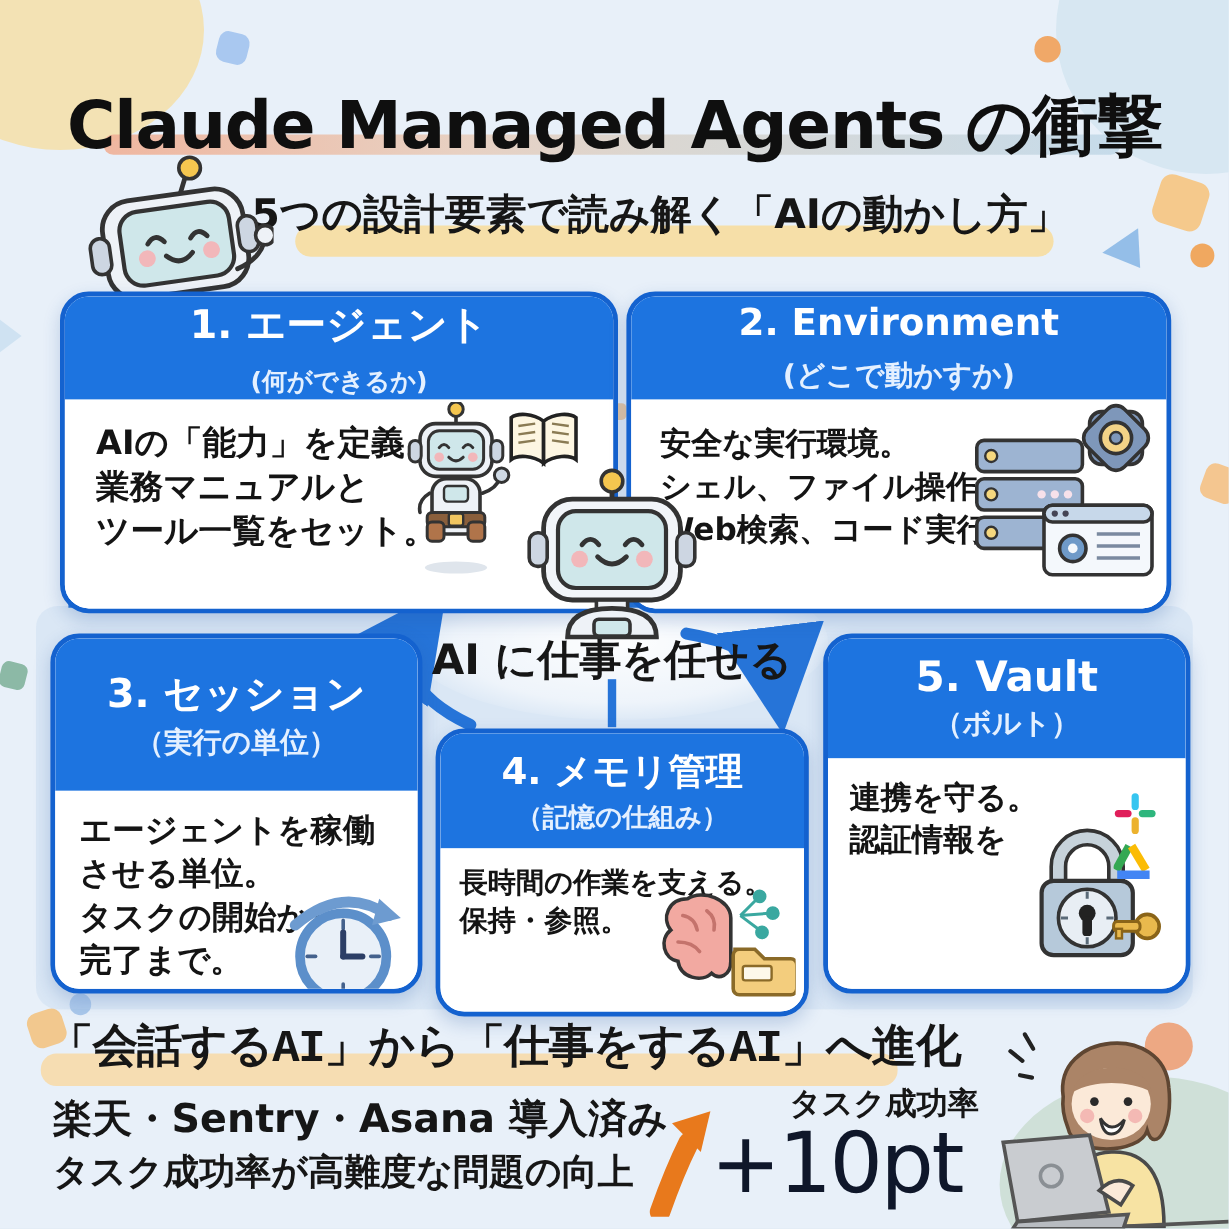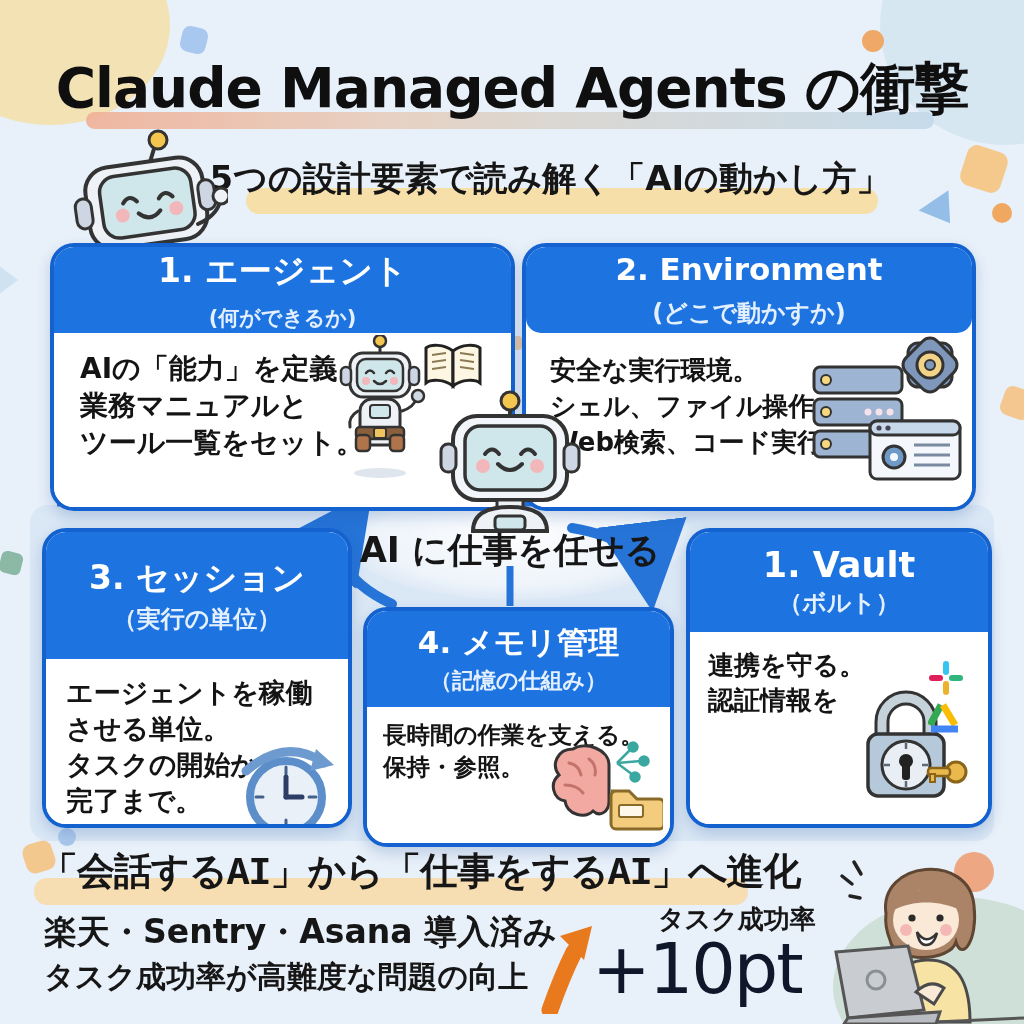--- a/index.html
+++ b/index.html
@@ -2,21 +2,21 @@
 <html><head>
 <meta charset="utf-8">
 <style>
   html,body{margin:0;padding:0;background:#dfe9f3;}
   .canvas{position:relative;width:1024px;height:1024px;overflow:hidden;
           background:#e8f0f9;font-family:"DejaVu Sans",sans-serif;color:#161616;}
   .abs{position:absolute;}
   .deco{position:absolute;pointer-events:none;}
 
   
-  .title{position:absolute;left:0;top:52px;width:1024px;text-align:center;
+  .title{position:absolute;left:0;top:68px;width:1024px;text-align:center;
          font-size:55px;font-weight:800;letter-spacing:-1px;color:#0f0f0f;white-space:nowrap;}
   .title-underline{position:absolute;left:86px;top:112px;width:848px;height:17px;border-radius:9px;
          background:linear-gradient(90deg,#f0b096 0%,#e8cdbc 35%,#d9d4cd 55%,#c2d9e9 100%);opacity:.9;}
   .subtitle{position:absolute;left:150px;top:156px;width:800px;text-align:center;
          font-size:34px;font-weight:800;white-space:nowrap;}
   .subtitle-highlight{position:absolute;left:246px;top:188px;width:632px;height:26px;
          background:#f6dfa8;border-radius:13px;}
 
   
   .box{position:absolute;border:4px solid #1462cf;border-radius:24px;background:#ffffff;
@@ -153,21 +153,21 @@
             <line x1="10" y1="26" x2="24" y2="24"></line>
           <line x1="38" y1="10" x2="52" y2="12"></line>
             <line x1="38" y1="17" x2="52" y2="19"></line>
             <line x1="38" y1="24" x2="52" y2="26"></line>
         </g>
       </svg>
     </div>
   </div>
 
   <div class="box" style="left:522px;top:243px;width:446px;height:260px;">
-    <div class="box-header" style="height:86px;font-size:31px;border-radius:15px;">
+    <div class="box-header" style="height:86px;font-size:31px;">
       <span>2. Environment</span>
       <span class="paren" style="font-size:24px;">(どこで動かすか)</span>
     </div>
     <div class="box-body" style="height:166px;padding:20px 0 0 24px;font-size:26px;line-height:1.38;">
       <div class="line">安全な実行環境。</div>
       <div class="line">シェル、ファイル操作、</div>
       <div class="line">Web検索、コード実行。</div>
       <svg class="abs" style="left:286px;top:0px;" width="152" height="150" viewBox="0 0 152 150">
         <g>
           <rect x="96" y="10" width="44" height="44" rx="10" fill="#7e97ba" stroke="#333" stroke-width="3"></rect>
@@ -270,21 +270,21 @@
         <g>
           <path d="M66 52 h18 l8 8 h22 a5 5 0 0 1 5 5 v20 a5 5 0 0 1 -5 5 h-43 a5 5 0 0 1 -5 -5 v-28 a5 5 0 0 1 5 -5 z" fill="#f3cd7d" stroke="#8a6a28" stroke-width="3"></path>
           <rect x="74" y="66" width="24" height="12" rx="2" fill="#fdf8ea" stroke="#8a6a28" stroke-width="2"></rect>
         </g>
       </svg>
     </div>
   </div>
 
   <div class="box" style="left:686px;top:528px;width:298px;height:292px;">
     <div class="box-header stacked" style="height:100px;font-size:35px;">
-      <span>1. Vault</span>
+      <span>5. Vault</span>
       <span class="paren" style="font-size:24px;">（ボルト）</span>
     </div>
     <div class="box-body" style="height:184px;padding:16px 0 0 18px;font-size:26px;line-height:1.35;">
       <div class="line">連携を守る。</div>
       <div class="line">認証情報を</div>
       <svg class="abs" style="left:170px;top:52px;" width="108" height="126" viewBox="0 0 108 126">
         <path d="M22 52 v-14 a24 24 0 0 1 48 0 v14" fill="none" stroke="#333" stroke-width="15" stroke-linecap="round"></path>
         <path d="M22 52 v-14 a24 24 0 0 1 48 0 v14" fill="none" stroke="#c6d2da" stroke-width="9" stroke-linecap="round"></path>
         <rect x="8" y="50" width="76" height="62" rx="10" fill="#b6c9da" stroke="#333" stroke-width="3.5"></rect>
         <circle cx="46" cy="81" r="24" fill="#e8eef4" stroke="#333" stroke-width="3"></circle>

